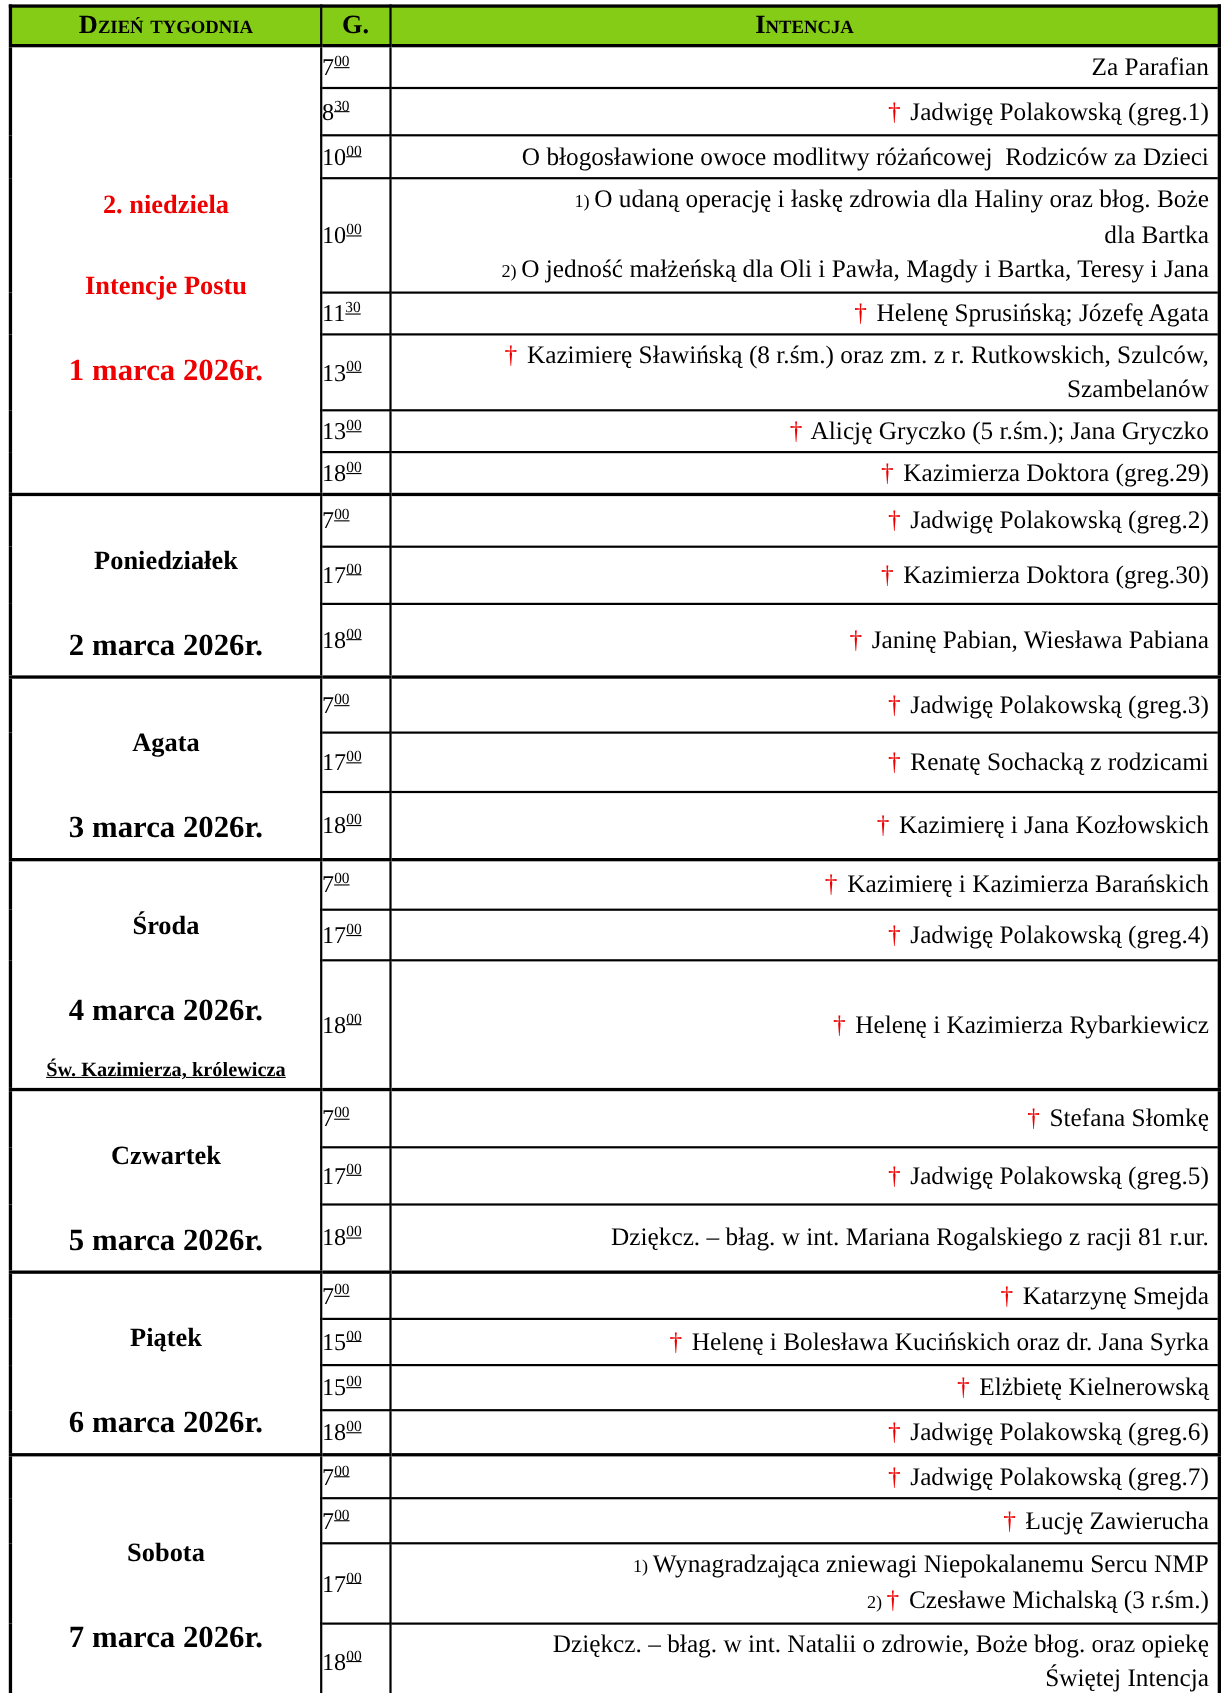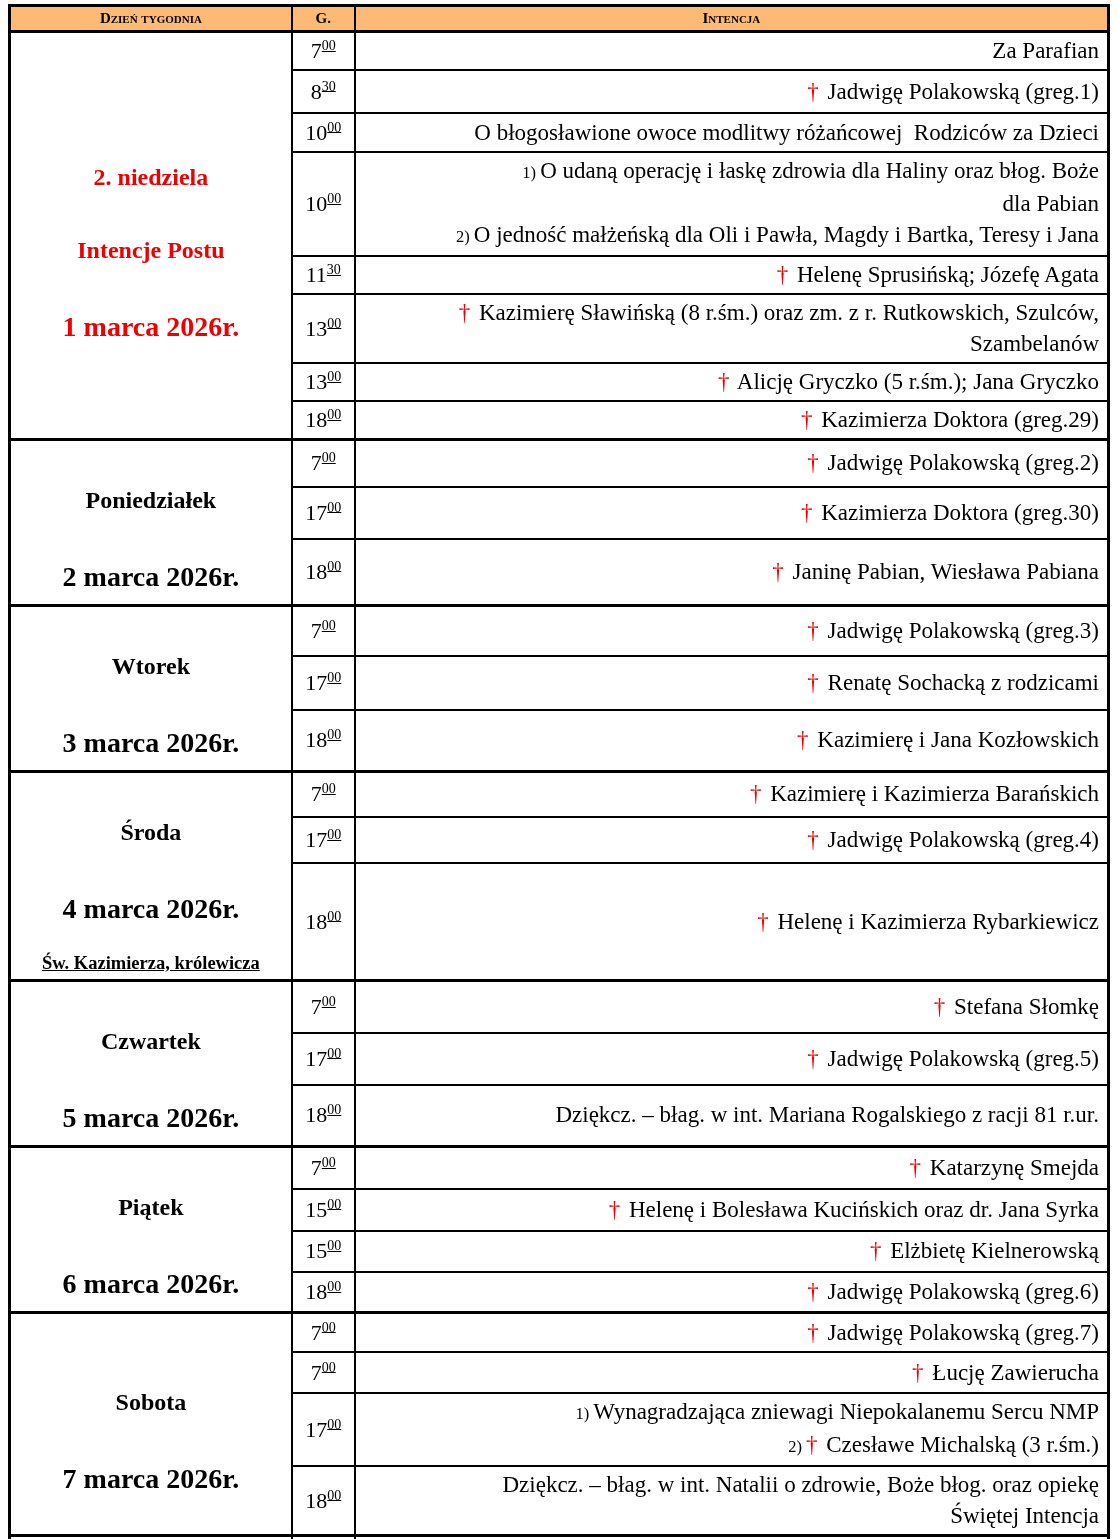--- a/index.html
+++ b/index.html
@@ -28,39 +28,39 @@
     border:3px solid var(--ink);
   }
   col.c-day{width:282px;}
   col.c-hour{width:63px;}
   col.c-int{width:753px;}
   thead th{
     border:2px solid var(--ink);
     border-bottom:3px solid var(--ink);
     font-variant:small-caps;
     font-weight:bold;
-    font-size:15px;
+    font-size:24px;
     padding:3px 2px;
     text-align:center;
-    background:#fdba74;
+    background:#84cc16;
   }
   tbody td{border:2px solid var(--ink);}
   tr.section-start td{border-top:3px solid var(--ink);}
   td.day-cell{
     text-align:center;
     vertical-align:middle;
     padding:4px 6px;
   }
   td.day-cell.red{color:var(--red);}
   .day-line{font-weight:bold;margin-top:37px;}
   .day-line.main{font-size:24px;line-height:1.5;}
   .day-line.date{font-size:28px;line-height:1.6;}
   .day-line.sub{font-size:18.5px;line-height:1.3;margin-top:20px;text-decoration:underline;}
   td.hour-cell{
-    text-align:center;
+    text-align:left;
     vertical-align:middle;
     font-size:22px;
     padding:2px 0;
     white-space:nowrap;
     border-radius:19px;
   }
   .hour-min{
     font-size:14px;
     text-decoration:underline;
     vertical-align:super;
@@ -114,21 +114,21 @@
         <tr>
           <td class="hour-cell" style="height: 33px;"><span>10</span><span class="hour-min">00</span></td>
           <td class="int-cell">
             <div class="int-line">O błogosławione owoce modlitwy różańcowej  Rodziców za Dzieci</div>
           </td>
         </tr>
         <tr>
           <td class="hour-cell" style="height: 96px;"><span>10</span><span class="hour-min">00</span></td>
           <td class="int-cell">
             <div class="int-line"><span class="num">1) </span>O udaną operację i łaskę zdrowia dla Haliny oraz błog. Boże</div>
-            <div class="int-line">dla Pabian</div>
+            <div class="int-line">dla Bartka</div>
             <div class="int-line"><span class="num">2) </span>O jedność małżeńską dla Oli i Pawła, Magdy i Bartka, Teresy i Jana</div>
           </td>
         </tr>
         <tr>
           <td class="hour-cell" style="height: 32px;"><span>11</span><span class="hour-min">30</span></td>
           <td class="int-cell">
             <div class="int-line"><span class="cross">†</span> Helenę Sprusińską; Józefę Agata</div>
           </td>
         </tr>
         <tr>
@@ -167,21 +167,21 @@
           </td>
         </tr>
         <tr>
           <td class="hour-cell" style="height: 49px;"><span>18</span><span class="hour-min">00</span></td>
           <td class="int-cell">
             <div class="int-line"><span class="cross">†</span> Janinę Pabian, Wiesława Pabiana</div>
           </td>
         </tr>
         <tr class="section-start">
           <td class="day-cell" rowspan="3">
-            <div class="day-line main">Wtorek</div>
+            <div class="day-line main">Agata</div>
             <div class="day-line date">3 marca 2026r.</div>
           </td>
           <td class="hour-cell" style="height: 33px;"><span>7</span><span class="hour-min">00</span></td>
           <td class="int-cell">
             <div class="int-line"><span class="cross">†</span> Jadwigę Polakowską (greg.3)</div>
           </td>
         </tr>
         <tr>
           <td class="hour-cell" style="height: 36px;"><span>17</span><span class="hour-min">00</span></td>
           <td class="int-cell">

